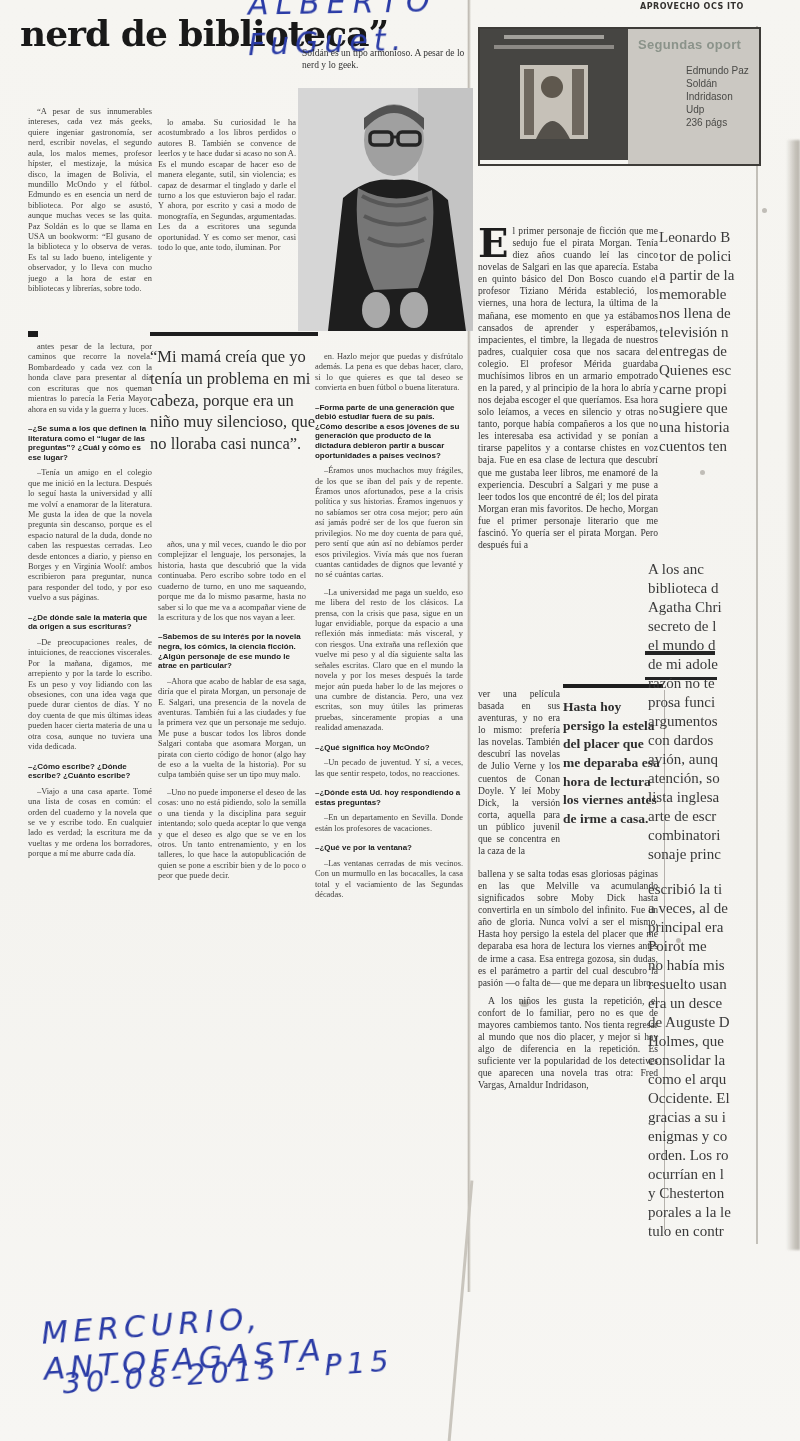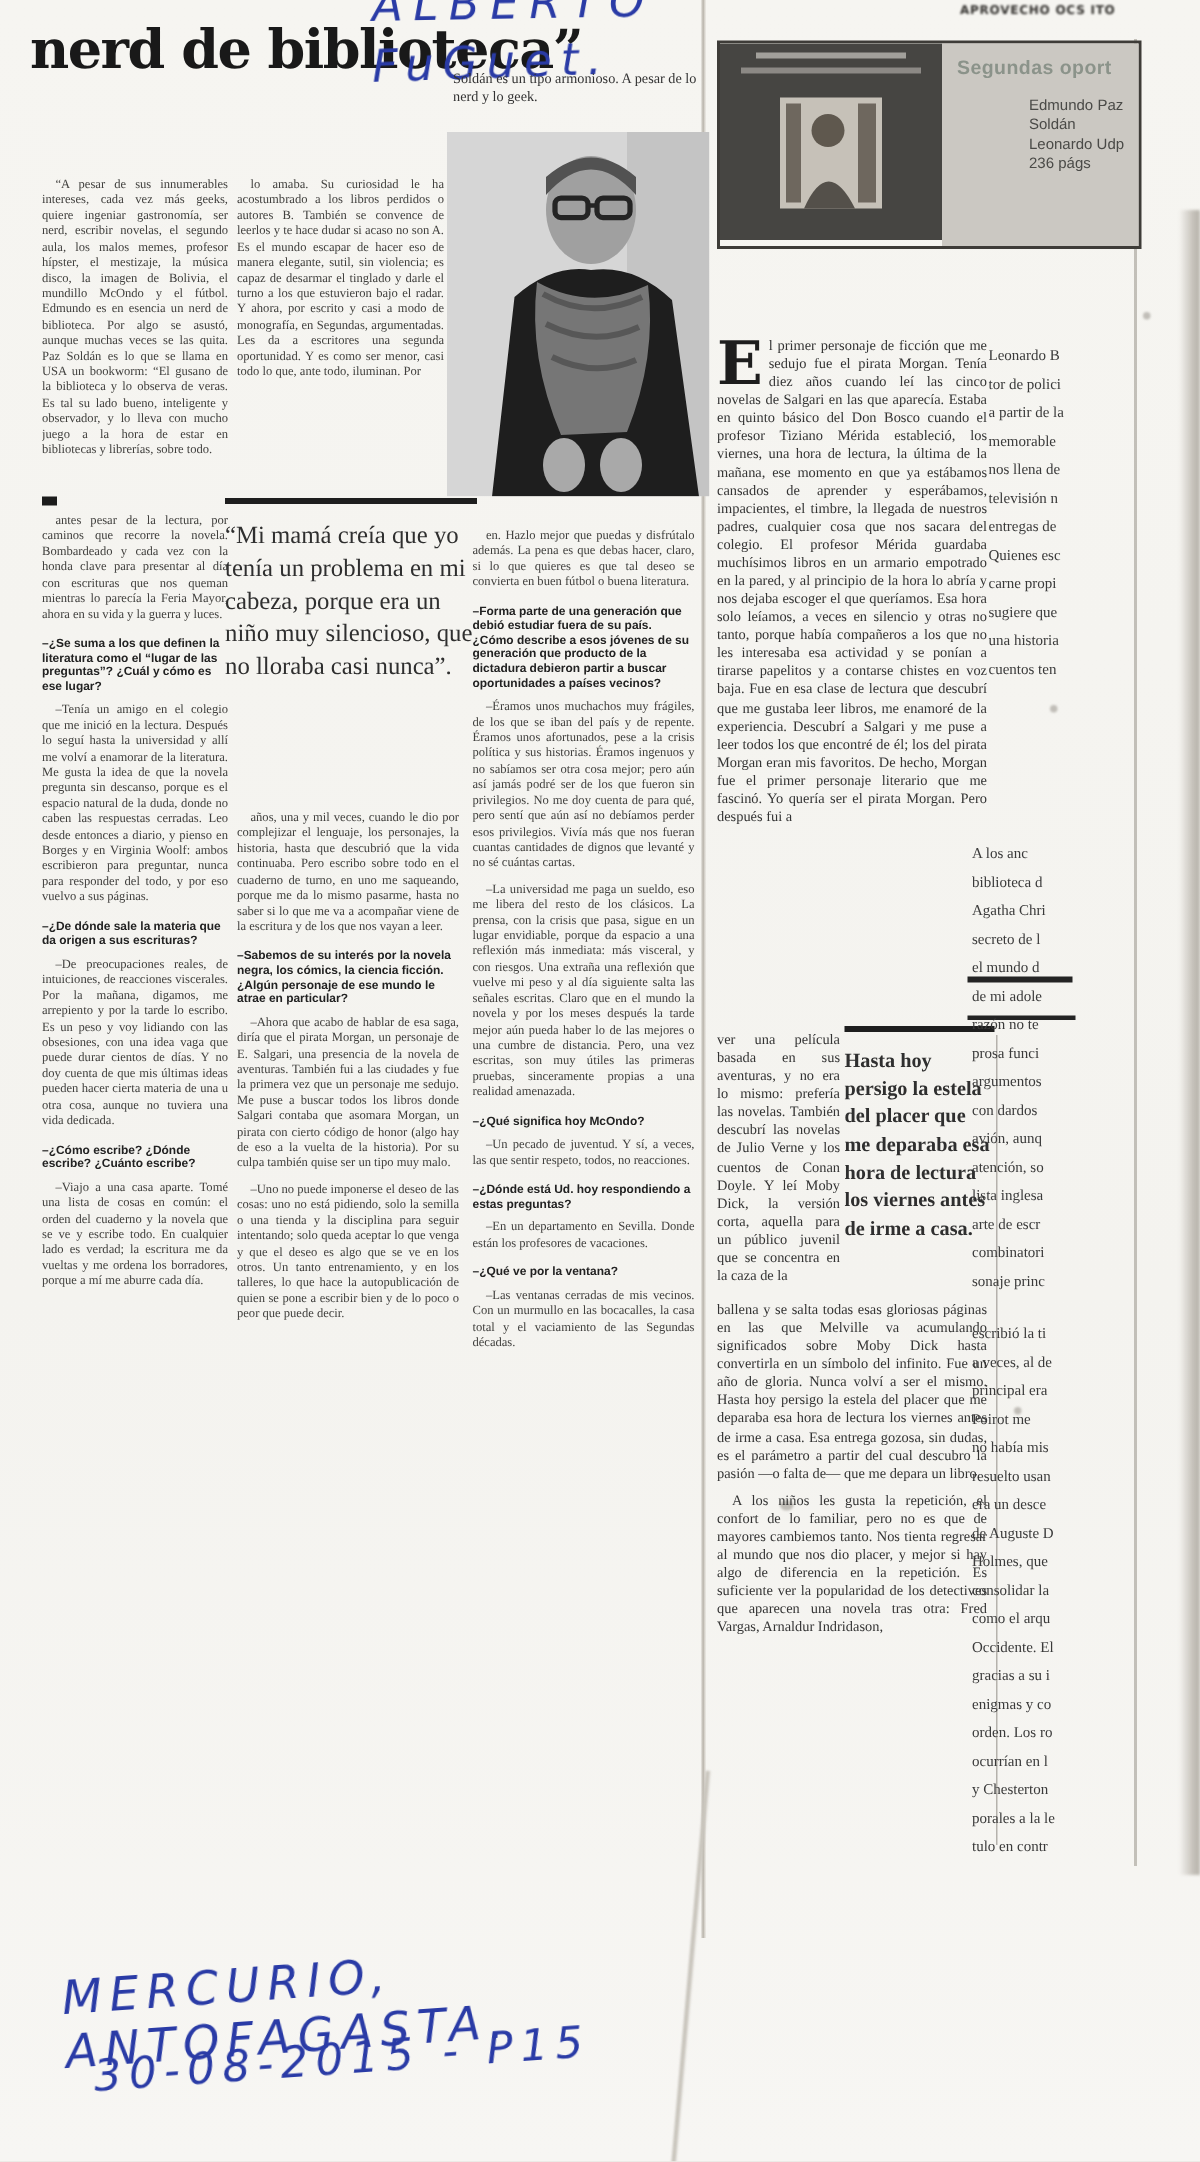--- a/index.html
+++ b/index.html
@@ -44,21 +44,21 @@
   .bookbox{left:478px;top:27px;width:279px;height:135px;border:2px solid #3e3c38;display:flex;}
   .cover{width:148px;height:100%;overflow:hidden;}
   .bookinfo{flex:1;background:#cbc8c2;padding:8px 6px 6px 10px;font-family:"Liberation Sans", sans-serif;}
   .booktitle{font-weight:bold;font-size:13px;color:#8b938a;letter-spacing:.3px;filter:blur(.4px);margin-bottom:12px;}
   .bookmeta{font-size:10px;line-height:1.3;color:#4a4a47;filter:blur(.3px);margin-left:48px;}
   
   .art{font-size:9.6px;line-height:1.26;text-align:justify;color:#343434;overflow:hidden;}
   .art p{margin:0 0 6px 0;text-indent:10px;}
   .dropcap{float:left;font-family:"DejaVu Serif", serif;font-weight:bold;font-size:40px;
            line-height:.85;padding:1px 4px 0 0;color:#1d1d1d;text-indent:0;}
-  .edgecol{font-size:10px;line-height:19px;color:#3a3a3a;white-space:pre;overflow:hidden;text-align:left;}
+  .edgecol{font-size:15px;line-height:19px;color:#3a3a3a;white-space:pre;overflow:hidden;text-align:left;}
   .vrule{width:1px;background:#8a867e;opacity:.6;}
   .hrule{height:3px;background:#242424;}
   .sqmark{left:28px;top:331px;width:10px;height:6px;background:#1c1c1c;}
 </style>
 </head>
 <body>
 
 <div id="page">
 
   <div class="abs fold"></div>
@@ -89,21 +89,21 @@
       <path d="M30 243 L45 110 Q70 88 96 92 Q125 88 150 112 L168 243 Z" fill="#201e1c"></path>
       <path d="M60 100 Q96 120 134 102 Q140 150 120 200 L76 202 Q54 150 60 100 Z" fill="#7b766d"></path>
       <path d="M64 108 Q96 126 130 110" stroke="#5c574f" stroke-width="4" fill="none"></path>
       <path d="M66 128 Q98 144 128 130" stroke="#5c574f" stroke-width="4" fill="none"></path>
       <path d="M70 150 Q98 164 126 152" stroke="#5c574f" stroke-width="4" fill="none"></path>
       <ellipse cx="78" cy="222" rx="14" ry="18" fill="#b2a89c"></ellipse>
       <ellipse cx="116" cy="222" rx="14" ry="18" fill="#b2a89c"></ellipse>
     </svg>
   </div>
 
-  <div class="abs col small scantext" style="left:28px;top:118px;width:124px;height:214px">
+  <div class="abs col small scantext" style="left:28px;top:107px;width:124px;height:214px">
     <p>“A pesar de sus innumerables intereses, cada vez más geeks, quiere ingeniar gastronomía, ser nerd, escribir novelas, el segundo aula, los malos memes, profesor hípster, el mestizaje, la música disco, la imagen de Bolivia, el mundillo McOndo y el fútbol. Edmundo es en esencia un nerd de biblioteca. Por algo se asustó, aunque muchas veces se las quita. Paz Soldán es lo que se llama en USA un bookworm: “El gusano de la biblioteca y lo observa de veras. Es tal su lado bueno, inteligente y observador, y lo lleva con mucho juego a la hora de estar en bibliotecas y librerías, sobre todo.</p>
   </div>
   <div class="abs col small scantext" style="left:158px;top:118px;width:138px;height:214px">
     <p>lo amaba. Su curiosidad le ha acostumbrado a los libros perdidos o autores B. También se convence de leerlos y te hace dudar si acaso no son A. Es el mundo escapar de hacer eso de manera elegante, sutil, sin violencia; es capaz de desarmar el tinglado y darle el turno a los que estuvieron bajo el radar. Y ahora, por escrito y casi a modo de monografía, en Segundas, argumentadas. Les da a escritores una segunda oportunidad. Y es como ser menor, casi todo lo que, ante todo, iluminan. Por</p>
   </div>
   <div class="abs sqmark"></div>
 
   <div class="abs pq pq-left scantext">“Mi mamá creía que yo tenía un problema en mi cabeza, porque era un niño muy silencioso, que no lloraba casi nunca”.</div>
 
   <div class="abs col small scantext" style="left:28px;top:342px;width:124px;height:848px">
@@ -146,21 +146,21 @@
         <rect x="40" y="36" width="68" height="74" fill="#c6c1b8"></rect>
         <rect x="44" y="40" width="10" height="66" fill="#6e675e"></rect>
         <rect x="92" y="40" width="12" height="66" fill="#6e675e"></rect>
         <circle cx="72" cy="58" r="11" fill="#5f584e"></circle>
         <path d="M56 110 Q72 74 90 110 Z" fill="#54504a"></path>
       </svg>
     </div>
     <div class="bookinfo">
       <div class="booktitle">Segundas oport</div>
       <div class="bookmeta">Edmundo Paz Soldán</div>
-      <div class="bookmeta">Leonardo Udp</div>
+      <div class="bookmeta">Indridason Udp</div>
       <div class="bookmeta">236 págs</div>
     </div>
   </div>
 
   <div class="abs art scantext" style="left:478px;top:225px;width:180px;height:461px">
     <p style="text-indent:0">
       <span class="dropcap">E</span><span>l primer personaje de ficción que me sedujo fue el pirata Morgan. Tenía diez años cuando leí las cinco novelas de Salgari en las que aparecía. Estaba en quinto básico del Don Bosco cuando el profesor Tiziano Mérida estableció, los viernes, una hora de lectura, la última de la mañana, ese momento en que ya estábamos cansados de aprender y esperábamos, impacientes, el timbre, la llegada de nuestros padres, cualquier cosa que nos sacara del colegio. El profesor Mérida guardaba muchísimos libros en un armario empotrado en la pared, y al principio de la hora lo abría y nos dejaba escoger el que queríamos. Esa hora solo leíamos, a veces en silencio y otras no tanto, porque había compañeros a los que no les interesaba esa actividad y se ponían a tirarse papelitos y a contarse chistes en voz baja. Fue en esa clase de lectura que descubrí que me gustaba leer libros, me enamoré de la experiencia. Descubrí a Salgari y me puse a leer todos los que encontré de él; los del pirata Morgan eran mis favoritos. De hecho, Morgan fue el primer personaje literario que me fascinó. Yo quería ser el pirata Morgan. Pero después fui a</span>
     </p>
   </div>
   <div class="abs art scantext" style="left:478px;top:688px;width:82px;height:176px">

